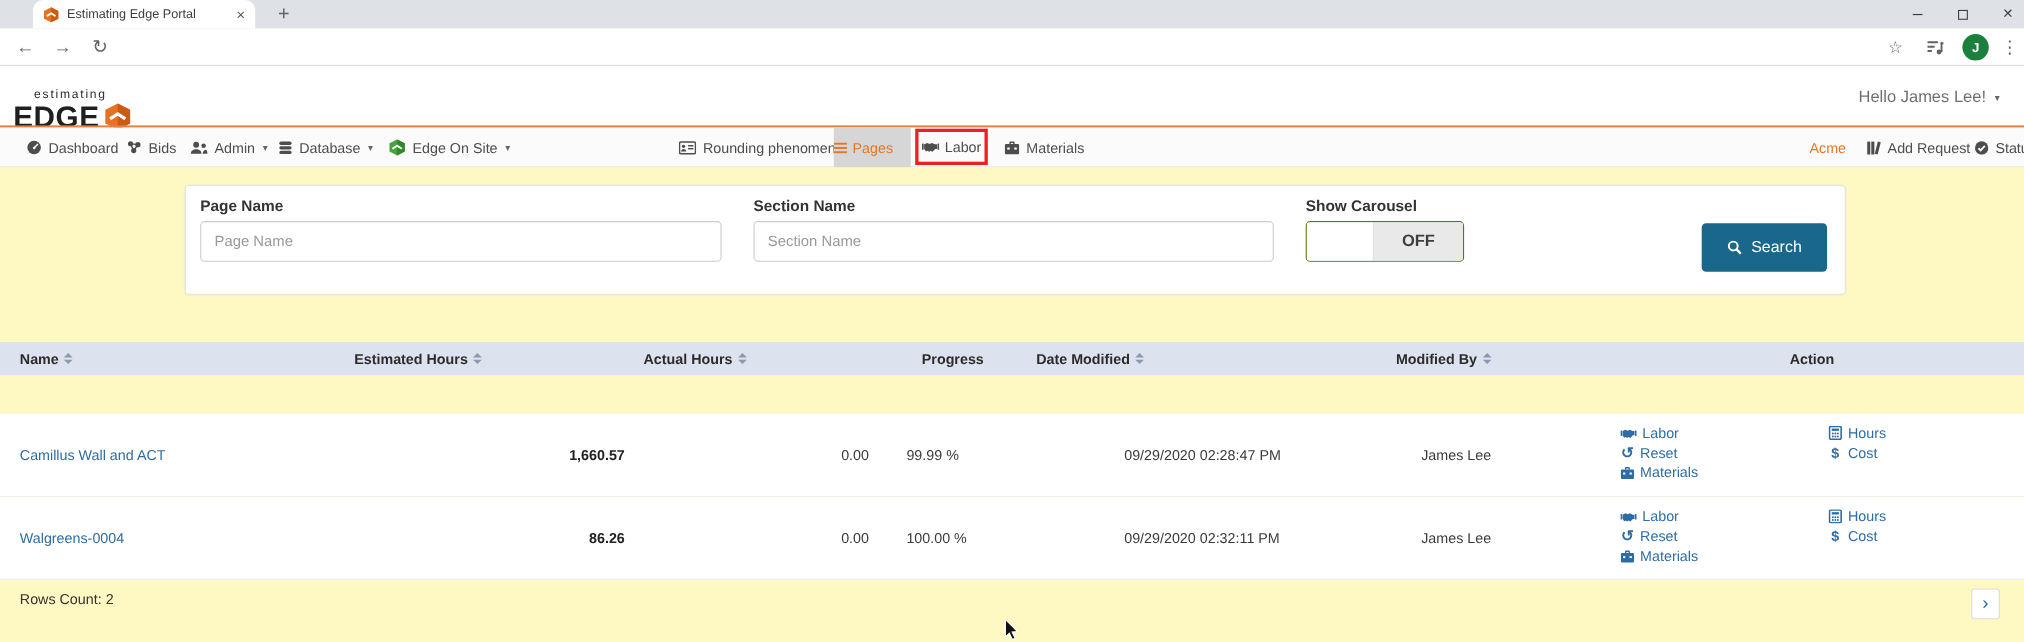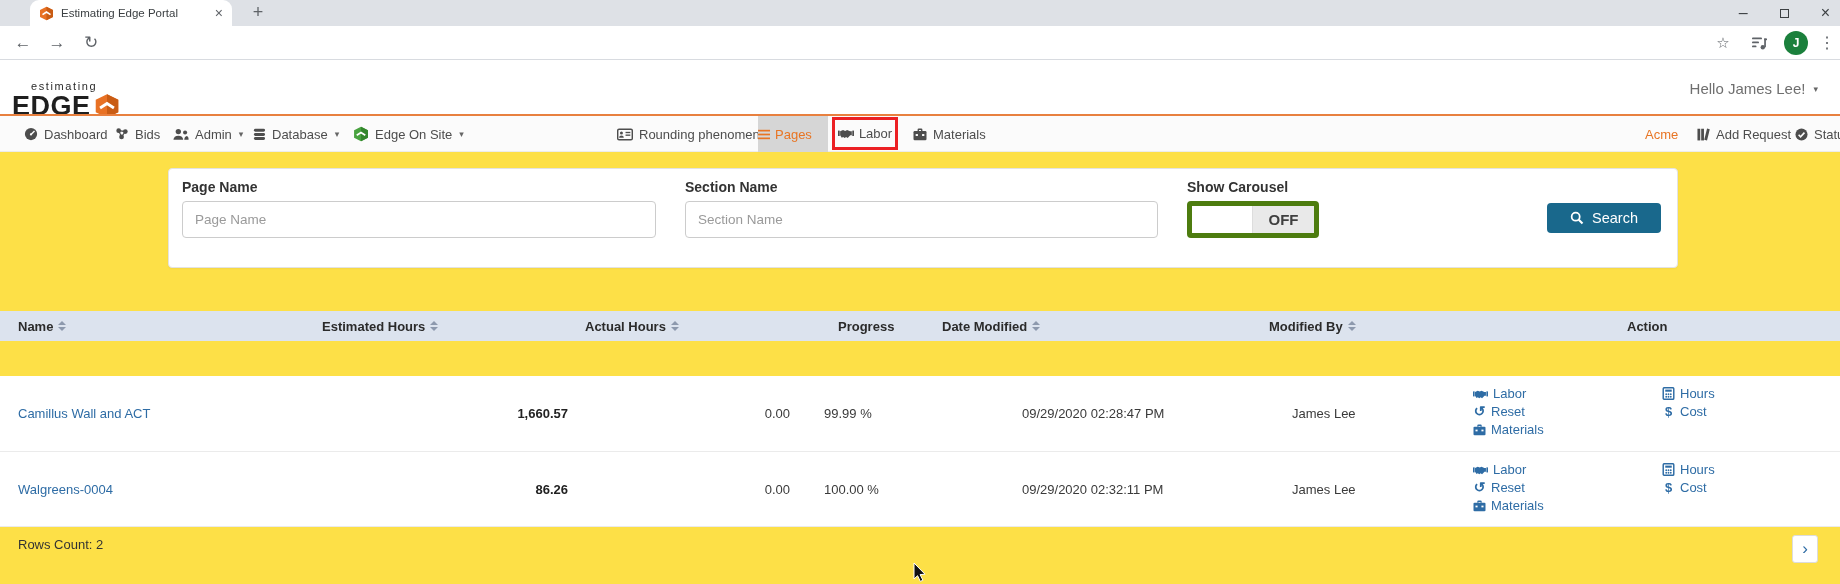--- a/index.html
+++ b/index.html
@@ -1,16 +1,16 @@
 <!DOCTYPE html>
 <html><head>
 <meta charset="utf-8">
 <style>
   html,body{margin:0;padding:0;background:#fff;}
-  .screen{position:relative;width:1840px;height:584px;background:#fde047;font-family:"Liberation Sans",sans-serif;overflow:hidden;}
+  .screen{position:relative;width:1840px;height:584px;background:#fef9c3;font-family:"Liberation Sans",sans-serif;overflow:hidden;}
   .screen *{box-sizing:border-box;}
 
   
   .titlebar{position:absolute;left:0;top:0;width:100%;height:26px;background:#dee1e6;}
   .tab{position:absolute;left:30px;top:0;width:202px;height:26px;background:#fff;border-radius:9px 9px 0 0;display:flex;align-items:center;gap:7px;padding:0 9px;}
   .tab-title{flex:1;font-size:11.5px;color:#3c4043;white-space:nowrap;overflow:hidden;}
   .tab-close{color:#5f6368;font-size:14px;line-height:14px;}
   .newtab{position:absolute;left:248px;top:3px;width:20px;height:20px;color:#5f6368;font-size:18px;line-height:19px;text-align:center;}
   .winctrls{position:absolute;right:10px;top:0;height:26px;display:flex;align-items:center;gap:32px;color:#3c4043;}
   .wc-min{font-size:16px;}
@@ -38,24 +38,24 @@
   .nav-caret{font-size:9px;color:#666;margin-left:1px;}
   .nav-pages{left:758px;width:70px;background:#d6d6d6;justify-content:flex-start;color:#e87524;gap:5px;}
   .nav-labor{left:832px;width:66px;top:1px;height:33px;border:3px solid #ec2024;justify-content:center;gap:5px;}
   .orange-text{color:#e87524;}
 
   
   .filter-card{position:absolute;left:168px;top:168px;width:1510px;height:100px;background:#fff;border:1px solid #e3e3e3;border-radius:4px;box-shadow:0 1px 2px rgba(0,0,0,.04);}
   .f-label{position:absolute;top:10px;font-size:14px;font-weight:bold;color:#333;}
   .f-input{position:absolute;top:32px;height:37px;border:1px solid #ccc;border-radius:4px;padding:0 12px;font-size:13.5px;color:#333;font-family:inherit;background:#fff;}
   .f-input::placeholder{color:#9a9a9a;}
-  .toggle{position:absolute;left:1018px;top:32px;width:132px;height:37px;border:5px solid #4d7c0f;border-radius:4px;display:flex;overflow:hidden;background:#fff;}
+  .toggle{position:absolute;left:1018px;top:32px;width:144px;height:37px;border:1px solid #4d7c0f;border-radius:4px;display:flex;overflow:hidden;background:#fff;}
   .toggle-knob{width:61px;background:#fff;border-right:1px solid #ddd;}
   .toggle-off{flex:1;background:#e9e9e9;display:flex;align-items:center;justify-content:center;font-size:15px;font-weight:bold;color:#3f3f3f;}
-  .search-btn{position:absolute;left:1378px;top:34px;width:114px;height:30px;background:#19688c;border:none;border-radius:4px;color:#fff;font-size:14.5px;font-family:inherit;display:flex;align-items:center;justify-content:center;gap:8px;cursor:pointer;}
+  .search-btn{position:absolute;left:1378px;top:34px;width:114px;height:44px;background:#19688c;border:none;border-radius:4px;color:#fff;font-size:14.5px;font-family:inherit;display:flex;align-items:center;justify-content:center;gap:8px;cursor:pointer;}
 
   
   .thead{position:absolute;left:0;top:311px;width:100%;height:30px;background:#dce3ee;}
   .th{position:absolute;top:0;height:30px;display:flex;align-items:center;gap:5px;font-size:13px;font-weight:bold;color:#2b2b2b;}
   .sort{display:inline-flex;flex-direction:column;gap:2px;}
   .sort i{display:block;width:0;height:0;border-left:4px solid transparent;border-right:4px solid transparent;}
   .sort .up{border-bottom:4px solid #8d99ad;}
   .sort .dn{border-top:4px solid #8d99ad;}
   .section-row{position:absolute;left:0;top:341px;width:100%;height:35px;border-bottom:1px solid #e7e7e7;display:flex;align-items:center;gap:4px;padding-left:18px;font-size:13px;color:#3f3f3f;}
   .trow{position:absolute;left:0;width:100%;border-bottom:1px solid #ebebeb;background:#fff;}

